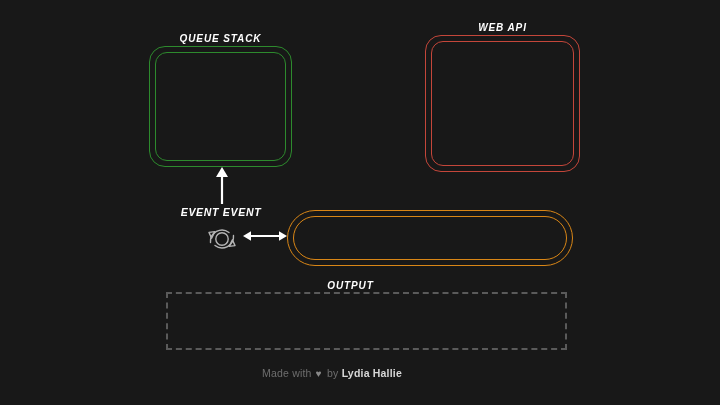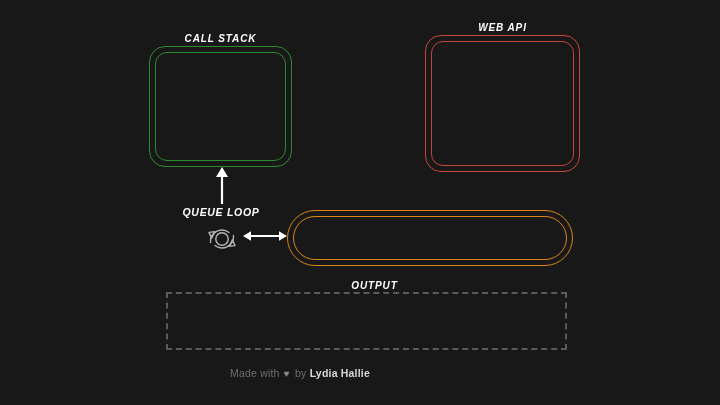--- a/index.html
+++ b/index.html
@@ -91,21 +91,21 @@
     left: 166px; top: 292px; width: 401px; height: 58px;
     border: 2px dashed #5a5a5a;
     border-radius: 0;
     background: transparent;
   }
 
   
   #label-callstack { left: 149px; top: 33px; width: 143px; }
   #label-webapi    { left: 425px; top: 22px; width: 155px; }
   #label-queue     { left: 287px; top: 195px; width: 286px; }
-  #label-output    { left: 174px; top: 280px; width: 401px; }
+  #label-output    { left: 150px; top: 280px; width: 401px; }
   #label-eventloop {
     left: 162px; top: 206px; width: 118px;
     font-size: 10.5px; letter-spacing: 0.7px;
   }
 
   
   #eventloop-icon {
     position: absolute;
     left: 202px; top: 220px;
     width: 40px; height: 38px;
@@ -126,49 +126,50 @@
   
   #footer {
     position: absolute;
     left: 0; top: 366px;
     width: 600px;
     text-align: center;
     font-size: 10.5px;
     color: #6e6e6e;
     letter-spacing: 0.2px;
     line-height: 14px;
+    padding-left: 32px;
   }
   #footer .heart {
     color: #8a8a8a;
     font-size: 10px;
     margin: 0 2px 0 1px;
   }
   #footer .author {
     color: #d8d8d8;
     font-weight: bold;
   }
 </style>
 </head>
 <body>
 
 <div id="stage">
 
-  <div class="section-label" id="label-callstack">CALL STACK</div>
+  <div class="section-label" id="label-callstack">QUEUE STACK</div>
 
   <div class="panel-outer" id="callstack-outer"></div>
 
   <div class="panel-inner" id="callstack-inner"></div>
 
   <div class="section-label" id="label-webapi">WEB API</div>
 
   <div class="panel-outer" id="webapi-outer"></div>
 
   <div class="panel-inner" id="webapi-inner"></div>
 
-  <div class="section-label" id="label-eventloop">QUEUE LOOP</div>
+  <div class="section-label" id="label-eventloop">EVENT EVENT</div>
 
   <div id="eventloop-icon">
     <svg width="40" height="38" viewBox="0 0 40 38" fill="none" xmlns="http://www.w3.org/2000/svg">
 
       <path d="M8.5 22.5 A11.5 11.5 0 0 1 27 12.5" stroke="#b5b5b5" stroke-width="1.4" fill="none" stroke-linecap="round"></path>
       <path d="M12.8 11.6 L7.0 12.4 L9.6 18.2 Z" stroke="#b5b5b5" stroke-width="1.4" fill="none" stroke-linejoin="round"></path>
 
       <path d="M31.5 15.5 A11.5 11.5 0 0 1 13 25.5" stroke="#b5b5b5" stroke-width="1.4" fill="none" stroke-linecap="round"></path>
       <path d="M27.2 26.4 L33.0 25.6 L30.4 19.8 Z" stroke="#b5b5b5" stroke-width="1.4" fill="none" stroke-linejoin="round"></path>
 

